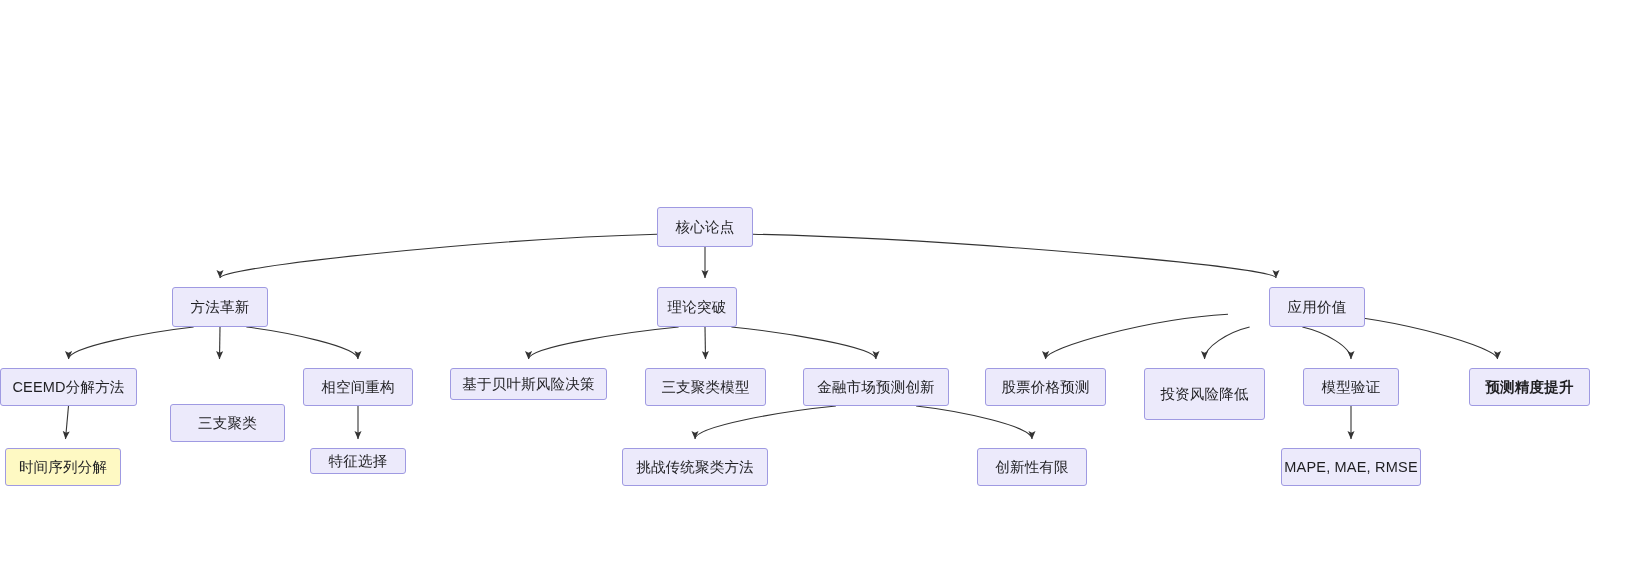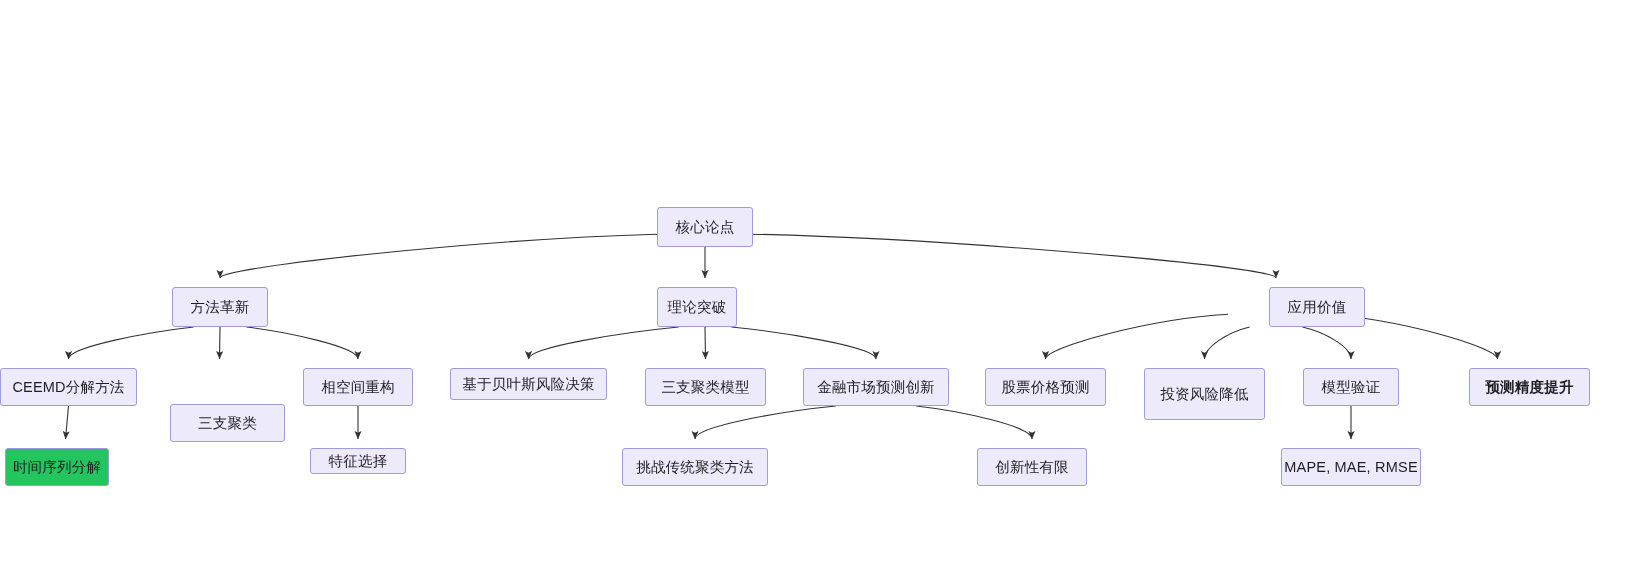--- a/index.html
+++ b/index.html
@@ -111,21 +111,21 @@
       </div>
       <div class="node" style="left: 1144px; top: 368px; width: 121px; height: 52px; background: rgb(236, 234, 251); border-color: rgb(159, 154, 226);">
         <span class="node-label">投资风险降低</span>
       </div>
       <div class="node" style="left: 1303px; top: 368px; width: 96px; height: 38px; background: rgb(236, 234, 251); border-color: rgb(159, 154, 226);">
         <span class="node-label">模型验证</span>
       </div>
       <div class="node" style="left: 1469px; top: 368px; width: 121px; height: 38px; background: rgb(236, 234, 251); border-color: rgb(159, 154, 226); font-weight: bold;">
         <span class="node-label">预测精度提升</span>
       </div>
-      <div class="node" style="left: 5px; top: 448px; width: 104px; height: 38px; background: #22c55e; border-color: rgb(159, 154, 226);">
+      <div class="node" style="left: 5px; top: 448px; width: 116px; height: 38px; background: #fef9c3; border-color: rgb(159, 154, 226);">
         <span class="node-label">时间序列分解</span>
       </div>
       <div class="node" style="left: 310px; top: 448px; width: 96px; height: 26px; background: rgb(236, 234, 251); border-color: rgb(159, 154, 226);">
         <span class="node-label">特征选择</span>
       </div>
       <div class="node" style="left: 622px; top: 448px; width: 146px; height: 38px; background: rgb(236, 234, 251); border-color: rgb(159, 154, 226);">
         <span class="node-label">挑战传统聚类方法</span>
       </div>
       <div class="node" style="left: 977px; top: 448px; width: 110px; height: 38px; background: rgb(236, 234, 251); border-color: rgb(159, 154, 226);">
         <span class="node-label">创新性有限</span>

